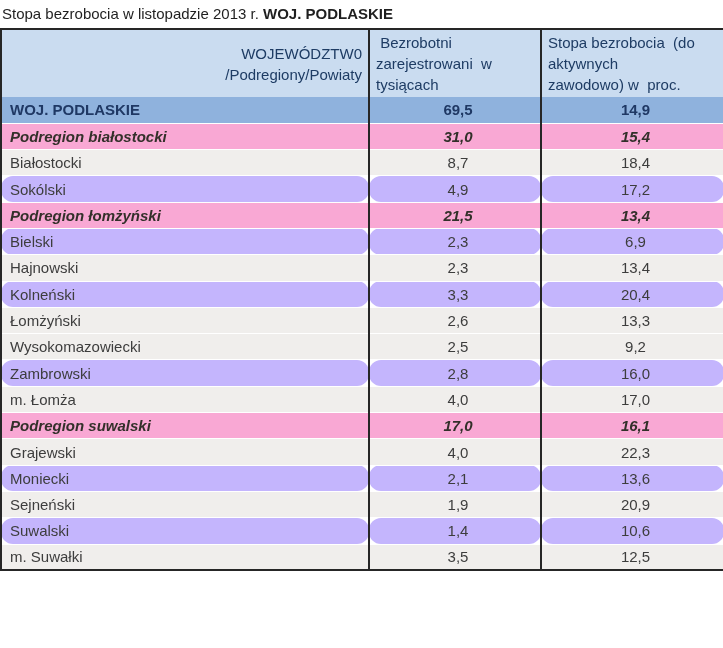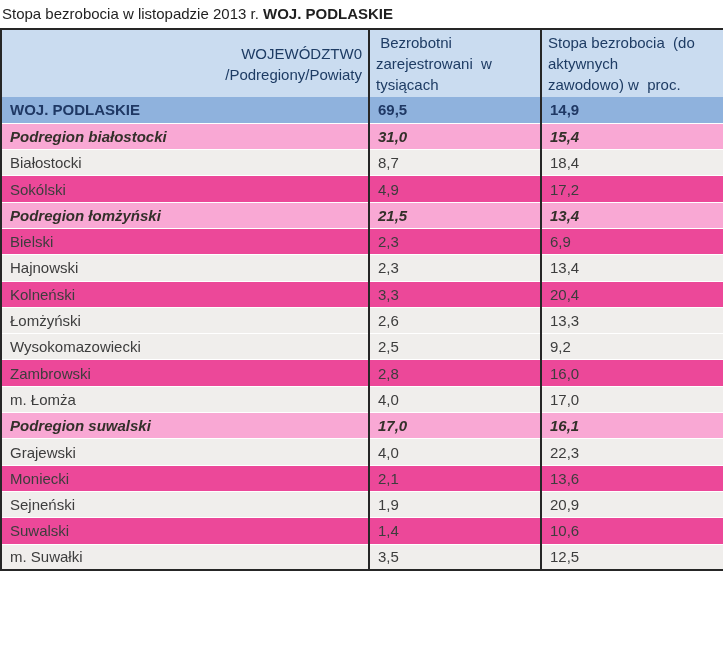--- a/index.html
+++ b/index.html
@@ -55,23 +55,23 @@
     height: 26.3px;
     font-size: 15px;
     color: #3d3d3d;
     vertical-align: middle;
     padding: 0 8px;
     border-bottom: 1px solid #ffffff;
     overflow: hidden;
     white-space: nowrap;
   }
   td.name { text-align: left; }
-  td.num  { text-align: left; padding-right: 2px; }
-
-  tr.plain  td { background: #ec4899; }
+  td.num  { text-align: center; padding-right: 2px; }
+
+  tr.plain  td { background: #c4b5fd; border-radius: 12px; }
   tr.stripe td { background: #f0eeec; }
   tr.voivodeship td {
     background: #8fb2dd;
     color: #1f3864;
     font-weight: 700;
   }
   tr.subregion td {
     background: #f9a8d4;
     color: #33302a;
     font-weight: 700;

